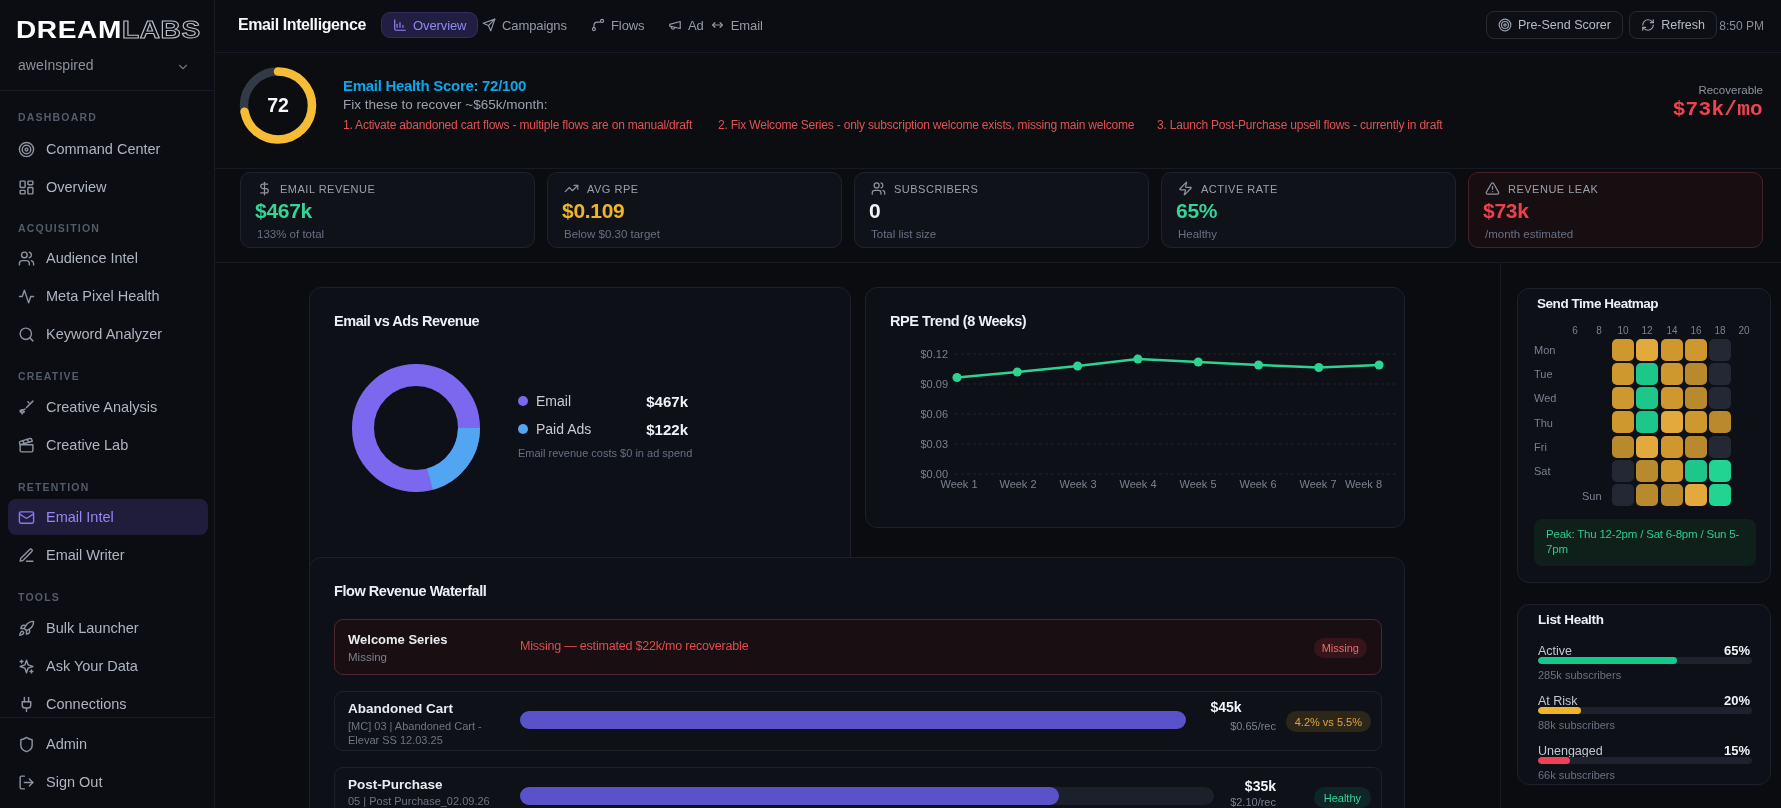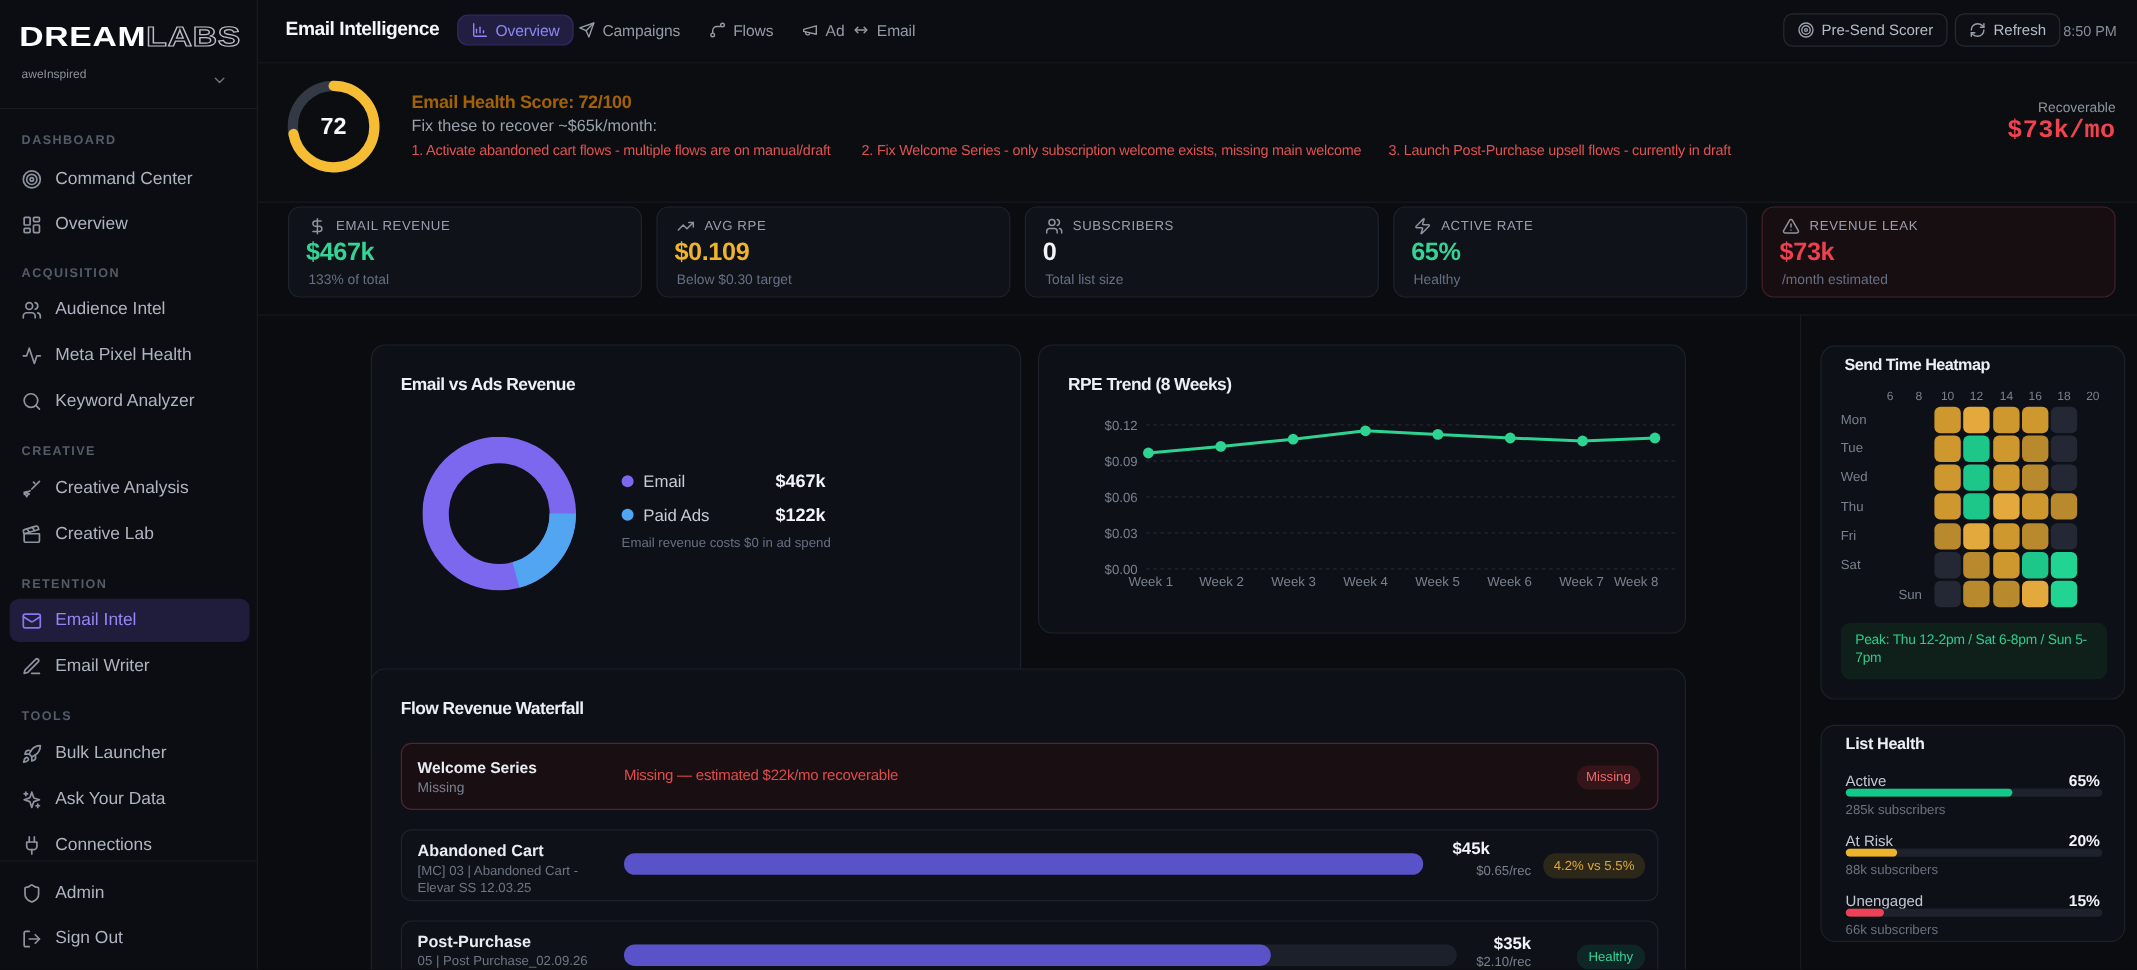--- a/index.html
+++ b/index.html
@@ -7,21 +7,21 @@
   body { font-family:"Liberation Sans", sans-serif; position:relative; color:#e5e8ee; }
   .abs { position:absolute; }
   svg { display:block; }
   .mono { font-family:"Liberation Mono", monospace; }
 
   
   #sidebar { left:0; top:0; width:215px; height:808px; background:#0b0d12; border-right:1px solid #181c24; }
   #logo { position:absolute; left:16px; top:17px; font-weight:bold; font-size:23px; letter-spacing:0.5px; white-space:nowrap; transform:scaleX(1.22); transform-origin:0 0; }
   #logo .solid { color:#ffffff; }
   #logo .outline { color:rgba(255,255,255,0); -webkit-text-stroke:1px #b9bdc6; }
-  #store { position:absolute; left:18px; top:57px; font-size:10px; color:#8b919d; }
+  #store { position:absolute; left:18px; top:57px; font-size:14px; color:#8b919d; }
   #store-chev { position:absolute; right:24px; top:60px; color:#6b7280; }
   #side-sep1 { position:absolute; left:0; top:90px; width:215px; height:1px; background:#171b23; }
   .shead { position:absolute; left:18px; font-size:10.5px; font-weight:bold; letter-spacing:1.2px; color:#545b69; }
   .sitem { position:absolute; left:8px; width:200px; height:36px; display:flex; align-items:center; color:#aeb4c0; font-size:14.5px; }
   .sitem .ic { width:17px; height:17px; margin-left:10px; margin-right:11px; color:#8d93a0; flex:none; }
   .sitem.active { background:#201c3c; border-radius:8px; color:#9487f5; }
   .sitem.active .ic { color:#8578f0; }
   #side-sep2 { position:absolute; left:0; top:717px; width:215px; height:1px; background:#171b23; }
 
   
@@ -29,21 +29,21 @@
   #pagetitle { position:absolute; left:23px; top:16px; font-size:16px; font-weight:bold; color:#f4f6f9; letter-spacing:-0.4px; }
   .tab { position:absolute; top:12px; height:26px; display:flex; align-items:center; font-size:13px; letter-spacing:-0.1px; color:#949aa6; }
   .tab .ic { width:14px; height:14px; margin-right:6px; }
   .tab.active { background:#221e41; border:1px solid #322c61; border-radius:9px; color:#8f88f2; padding:0 11px; }
   .topbtn { position:absolute; top:11px; height:28px; border:1px solid #252a35; border-radius:8px; display:flex; align-items:center; padding:0 11px; font-size:12.5px; color:#b6bcc6; background:#0d0f15; }
   .topbtn .ic { width:14px; height:14px; margin-right:6px; color:#9aa0ac; }
   #clock { position:absolute; right:17px; top:19px; font-size:12px; color:#868d99; }
 
   
   #banner { left:215px; top:53px; width:1566px; height:116px; background:#0b0d11; border-bottom:1px solid #161a22; }
-  #bt1 { position:absolute; left:128px; top:24px; font-size:15px; font-weight:bold; letter-spacing:-0.3px; color:#a16207; }
+  #bt1 { position:absolute; left:128px; top:24px; font-size:15px; font-weight:bold; letter-spacing:-0.3px; color:#0ea5e9; }
   #bt2 { position:absolute; left:128px; top:44px; font-size:13.5px; color:#9aa1ad; }
   .bfix { position:absolute; top:65px; font-size:12px; letter-spacing:-0.2px; color:#e05252; white-space:nowrap; }
   #brec1 { position:absolute; right:18px; top:31px; font-size:11.5px; color:#8e949f; text-align:right; }
   #brec2 { position:absolute; right:18px; top:45px; font-size:21px; font-weight:bold; color:#ef4450; text-align:right; letter-spacing:0.3px; }
 
   
   #kpisec { left:215px; top:169px; width:1566px; height:94px; border-bottom:1px solid #161a22; }
   .kpi { position:absolute; top:3px; width:295px; height:76px; background:#0f1218; border:1px solid #1e232d; border-radius:10px; }
   .kpi .lab { position:absolute; left:16px; top:8px; display:flex; align-items:center; font-size:11px; letter-spacing:0.5px; color:#99a0ac; }
   .kpi .lab .ic { width:15px; height:15px; margin-right:8px; color:#8d93a0; }

